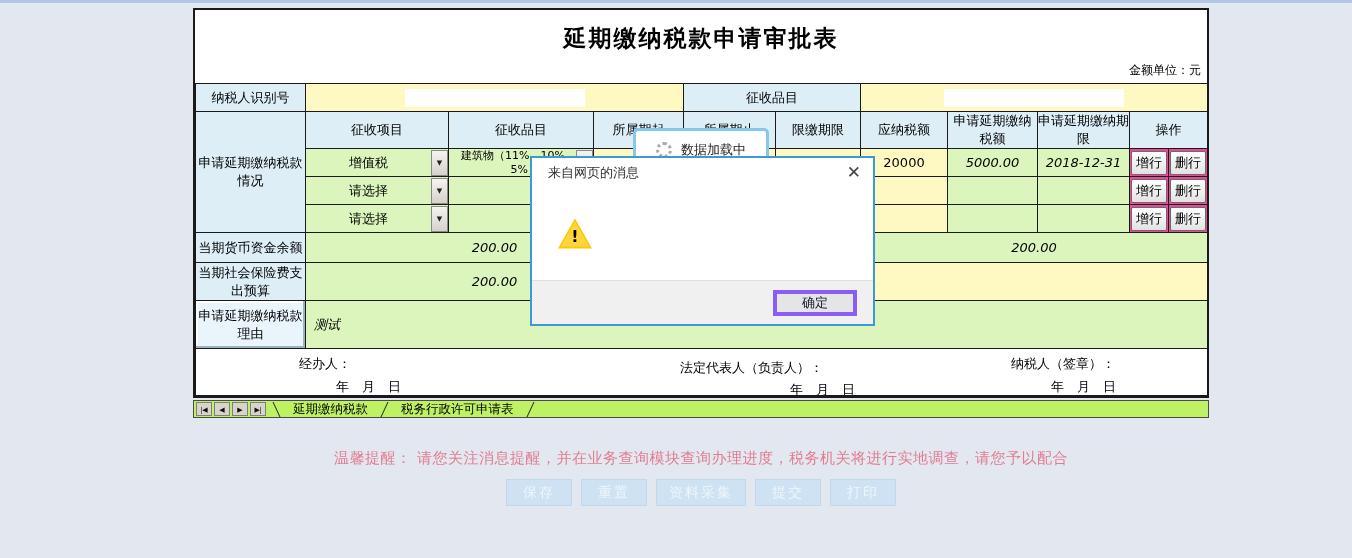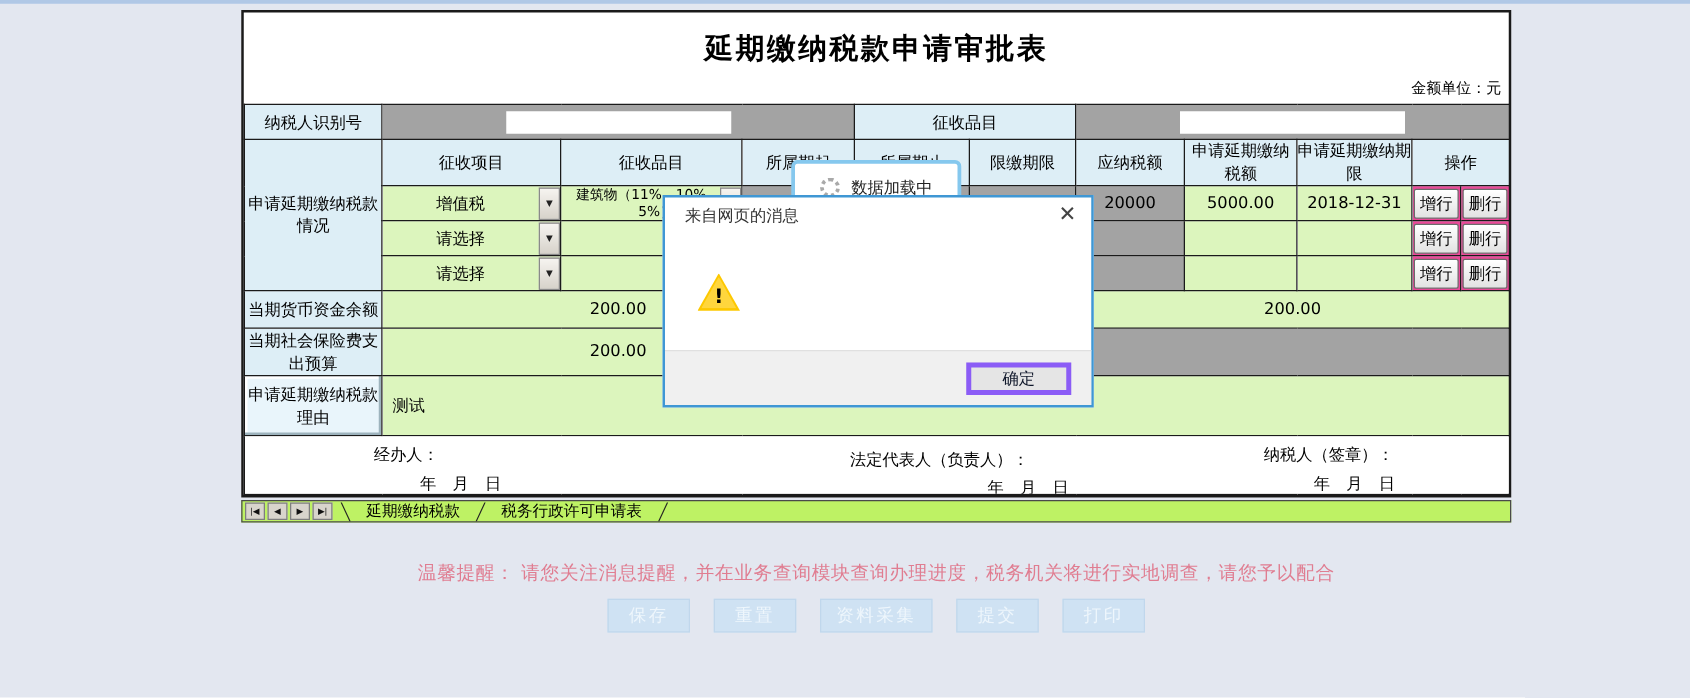--- a/index.html
+++ b/index.html
@@ -10,22 +10,22 @@
   
   .form-outer { position:absolute; left:193px; top:8px; width:1016px; }
   .form-box { background:#fff; border:2px solid #1a1a1a; }
   .title-area { height:73px; position:relative; }
   .form-title { text-align:center; padding-top:13px; font-family:"DejaVu Serif","Liberation Serif",serif; font-weight:bold; font-size:23px; letter-spacing:2px; color:#000; }
   .unit-note { position:absolute; right:6px; bottom:4px; font-size:12px; color:#000; }
 
   table.main { width:100%; border-collapse:collapse; table-layout:fixed; font-size:13px; color:#000; }
   table.main td { border:1px solid #1a1a1a; padding:0; text-align:center; vertical-align:middle; overflow:hidden; }
   .hd { background:#ddeef6; }
-  .ro { background:#a3a3a3;margin-top:28px; }
-  .ed { background:#dcf5bd; }
+  .ro { background:#fef9c3;margin-top:28px; }
+  .ed { background:#dcf5bd;font-style:italic; }
   .raised { background:#e9f5fb; box-shadow:inset -2px -2px 0 #9db3bd, inset 2px 2px 0 #ffffff; }
   .redact { width:180px; height:18px; background:#fff; margin:0 auto; }
 
   .dd-cell { background:#dcf5bd; }
   .dd { display:flex; align-items:stretch; height:26px;text-align:right; }
   .dd-text { flex:1; display:flex; align-items:center; justify-content:center; }
   .dd-text.small { font-size:11px; line-height:1.2; }
   .dd-btn { width:17px; background:linear-gradient(#f6f4f0,#d6d2ca); border:1px solid #8a8a8a; font-size:7px; display:flex; align-items:center; justify-content:center; color:#222; }
   .ps-cell { text-align:left !important; padding-left:6px !important; }
 
@@ -56,21 +56,21 @@
   .warn-tri { position:relative; width:34px; height:30px; }
   .warn-tri .tri { position:absolute; inset:0; clip-path:polygon(50% 0,100% 100%,0 100%); background:#fdc800; }
   .warn-tri .tri-inner { position:absolute; left:3px; right:3px; top:3px; bottom:2px; clip-path:polygon(50% 0,100% 100%,0 100%); background:#ffd63d; }
   .warn-tri .bang { position:absolute; width:100%; text-align:center; top:8px; font-size:16px; font-weight:bold; color:#000; }
   .dlg-msg { font-size:13px; color:#000; }
   .dlg-footer { height:44px; background:#f0f0f0; border-top:1px solid #e0e0e0; display:flex; align-items:center; justify-content:flex-end; padding-right:16px; }
   .dlg-ok { width:84px; height:26px; background:#e5e5e5; border:4px solid #8b5cf6; font-size:13px; font-family:inherit; color:#0f172a; cursor:pointer; }
 
   
   .reminder { position:absolute; top:449px; left:193px; width:1016px; text-align:center; font-size:15px; color:#e07d91; letter-spacing:0.5px; }
-  .actions { position:absolute; top:479px; left:193px; width:1016px; display:flex; justify-content:center; gap:19px; }
+  .actions { position:absolute; top:479px; left:193px; width:1016px; display:flex; justify-content:center; gap:9px; }
   .act-btn { height:27px; min-width:66px; padding:0 12px; background:#cfe2f3; border:1px solid #c0d7ec; color:#eef6fc; font-size:14px; font-family:inherit; letter-spacing:2px; }
 </style>
 </head>
 <body>
 
 <div class="top-strip"></div>
 
 <div class="form-outer">
   <div class="form-box">
     <div class="title-area">

